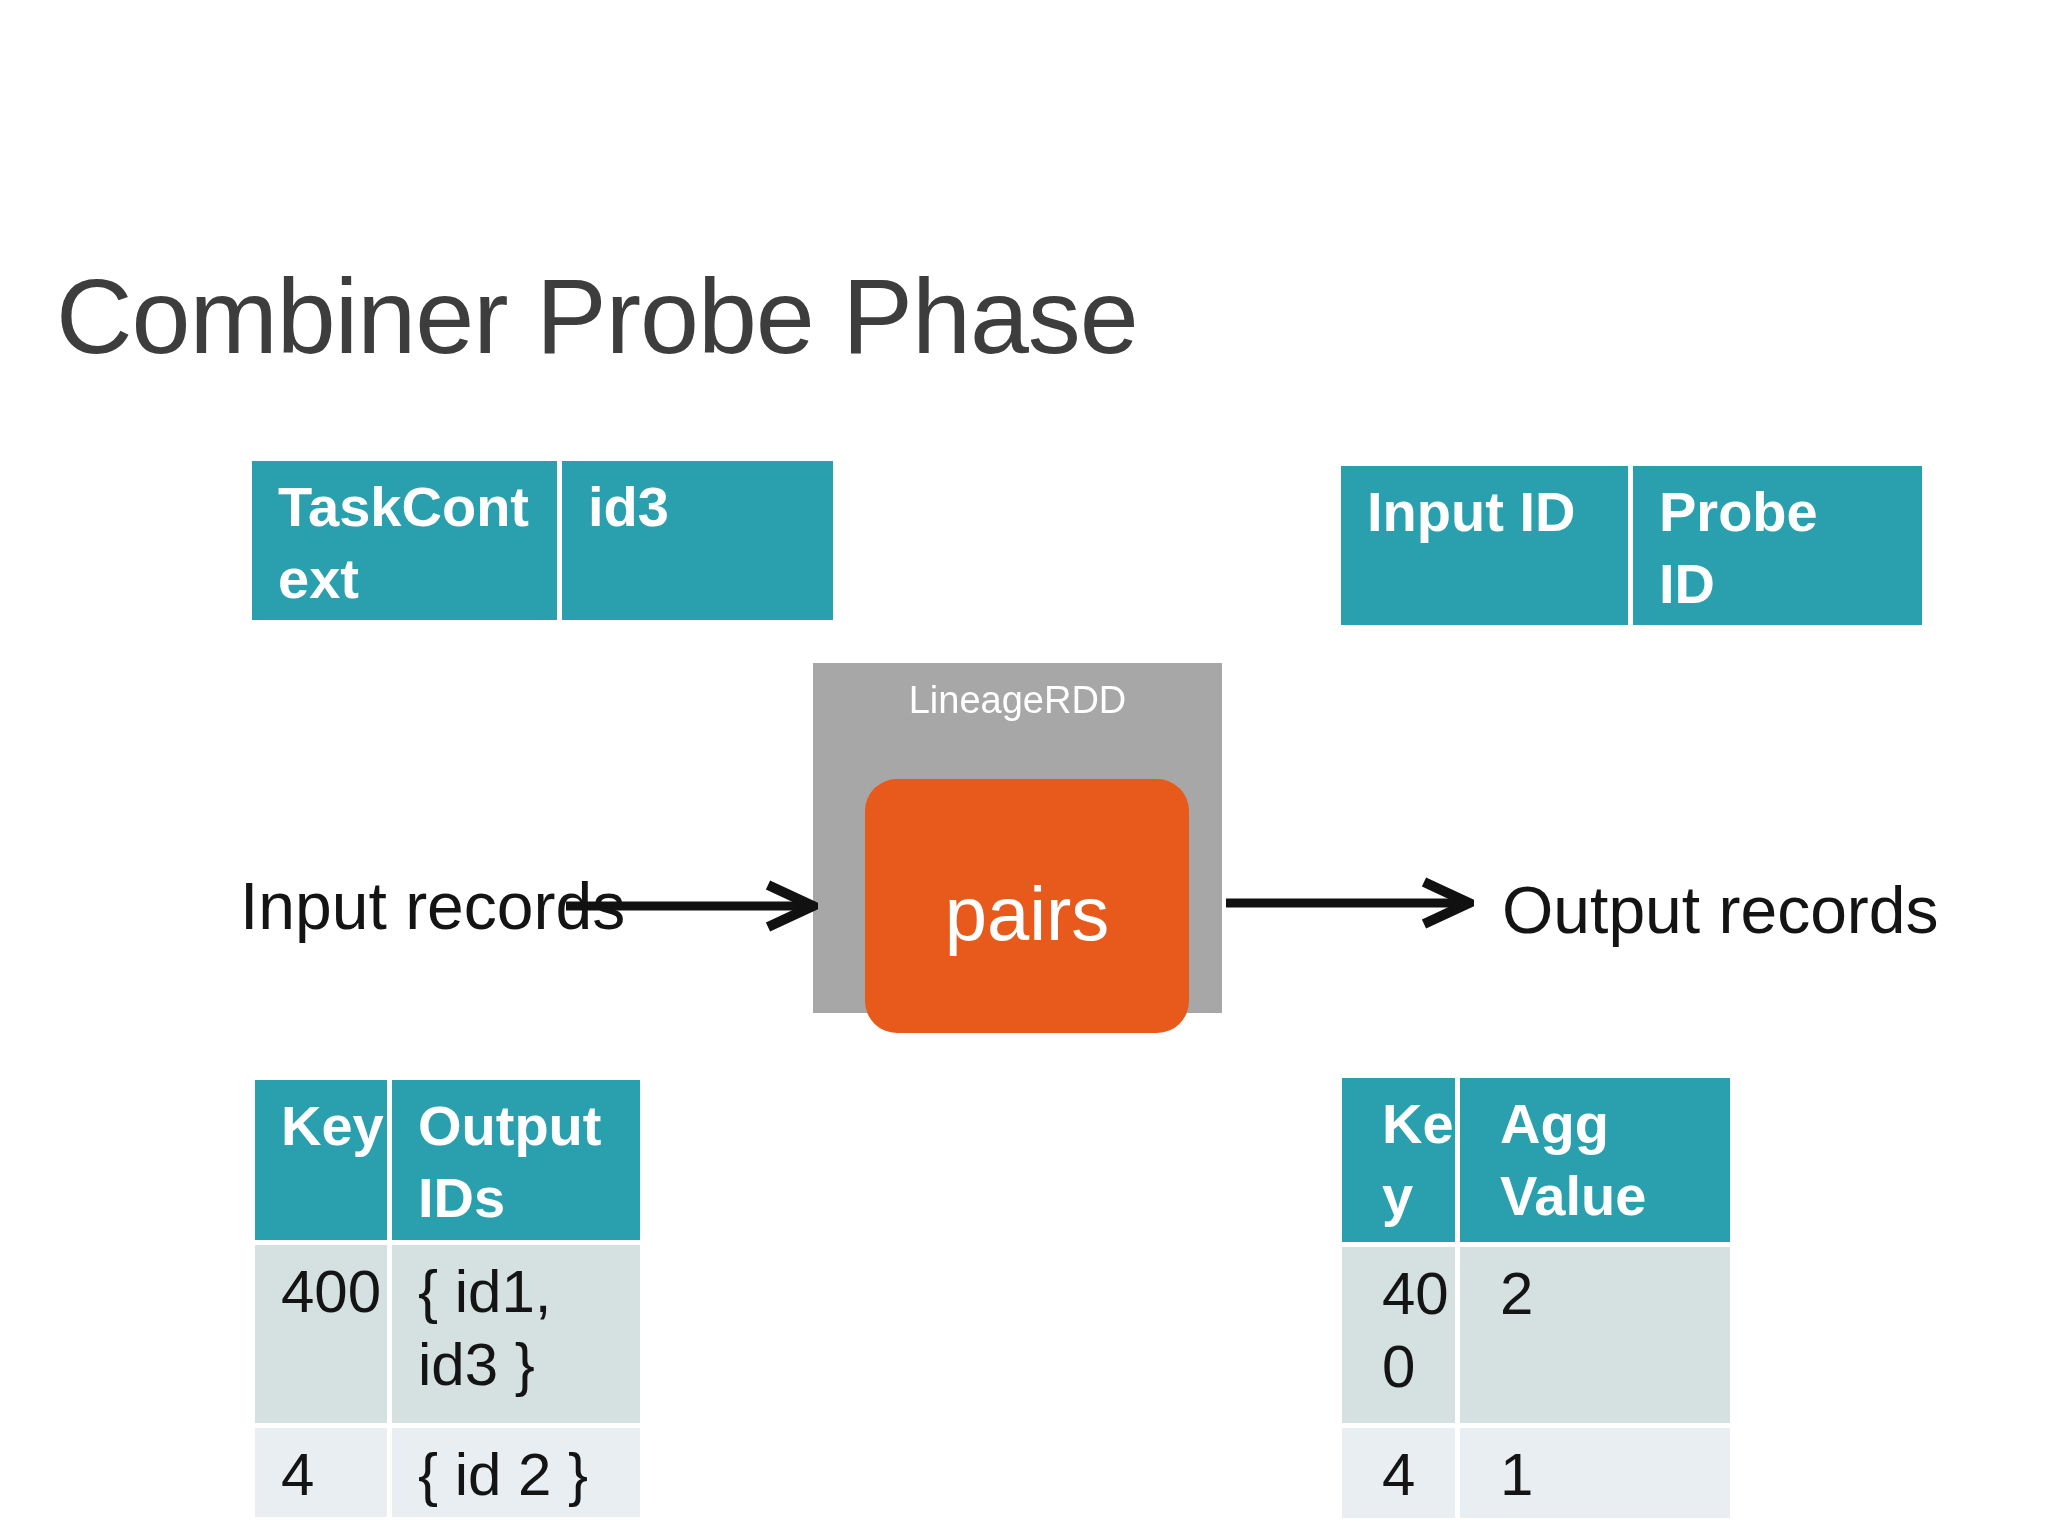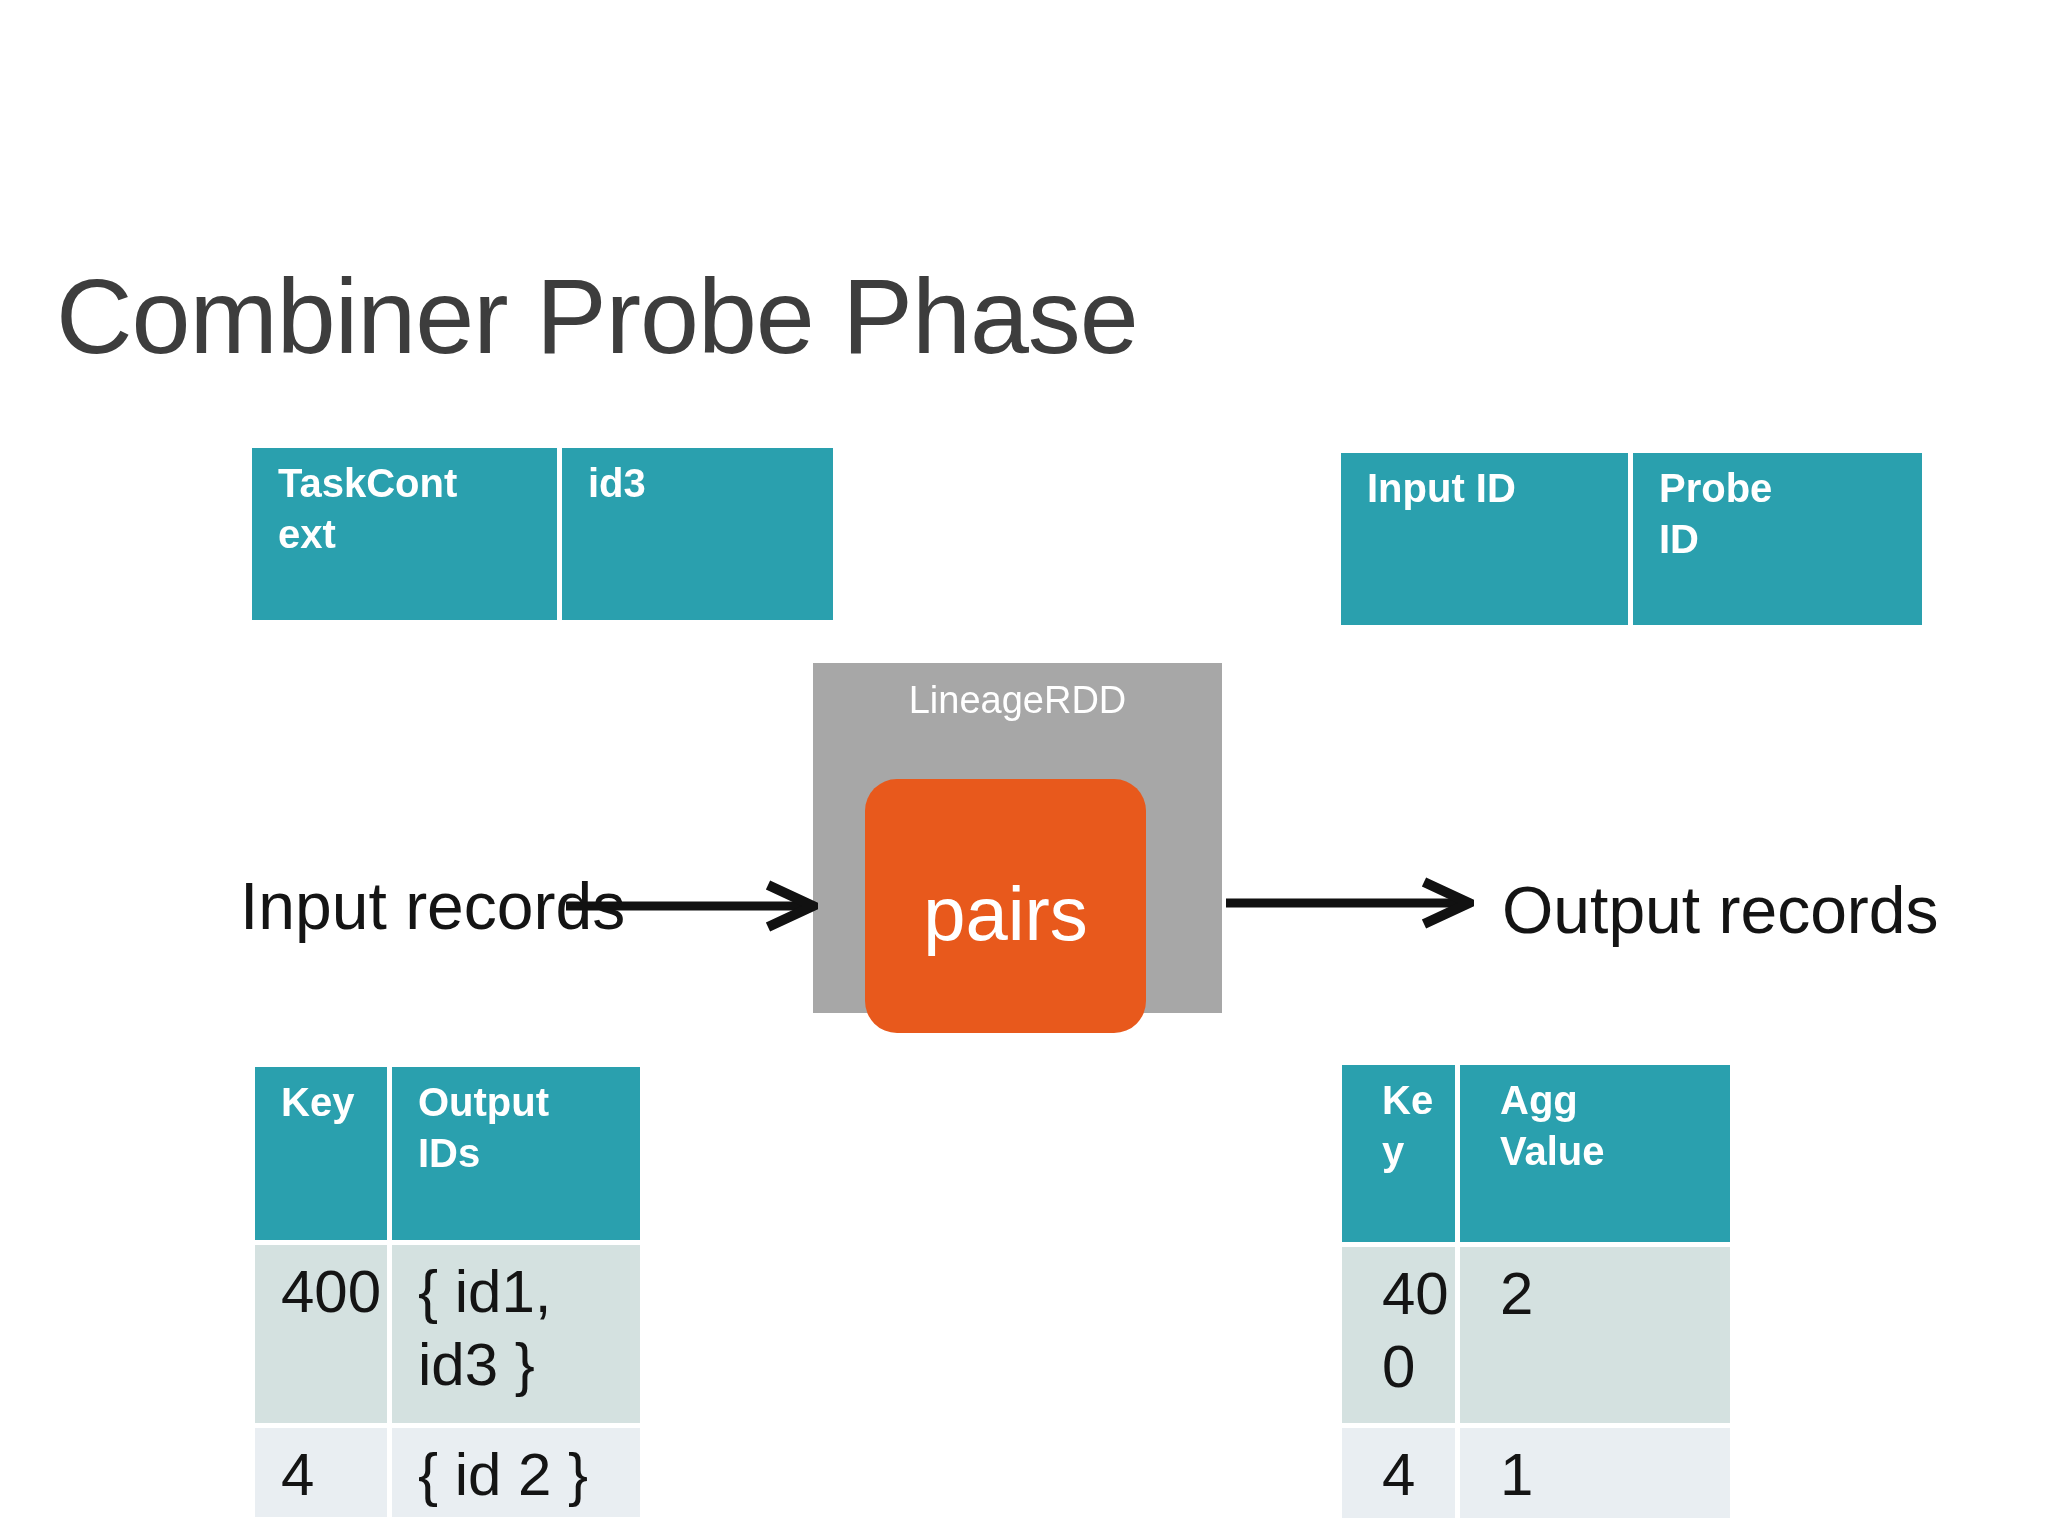--- a/index.html
+++ b/index.html
@@ -21,41 +21,41 @@
   }
   
   .tbl{position:absolute;display:grid;column-gap:5px;row-gap:5px;background:#ffffff;}
   .cell{
     white-space:pre; overflow:hidden;
     font-size:60px; line-height:1.22; color:var(--body-text);
     padding:10px 0 0 26px;
   }
   .cell.hdr{
     background:var(--teal); color:var(--white-text);
-    font-weight:bold; font-size:40px; line-height:1.28;
+    font-weight:bold; font-size:56px; line-height:1.28;margin-top:13px;
   }
   .cell.r1{background:var(--row-even);}
   .cell.r2{background:var(--row-odd);}
 
   .tbl-task{left:252px;top:448px;width:581px;grid-template-columns:305px 271px;grid-template-rows:172px;}
   .tbl-io{left:1341px;top:453px;width:581px;grid-template-columns:287px 289px;grid-template-rows:172px;}
   .tbl-kin{left:255px;top:1067px;width:385px;grid-template-columns:132px 248px;grid-template-rows:173px 178px 89px;}
   .tbl-ka{left:1342px;top:1065px;width:388px;grid-template-columns:113px 270px;grid-template-rows:177px 176px 90px;}
   .tbl-ka .cell{padding-left:40px;}
 
   .gray-box{
     position:absolute;left:813px;top:663px;width:409px;height:350px;
     background:var(--gray-box);text-align:center;
   }
   .gray-box-label{
     display:inline-block;margin-top:16px;
     font-size:38px;color:var(--white-text);white-space:pre;
   }
   .orange-box{
-    position:absolute;left:865px;top:779px;width:281px;height:254px;
+    position:absolute;left:865px;top:779px;width:324px;height:254px;
     background:var(--orange-box);border-radius:32px;
     display:flex;align-items:center;justify-content:center;
   }
   .orange-box-label{font-size:76px;color:var(--white-text);padding-top:14px;white-space:pre;}
 
   .flow-label{
     position:absolute;font-size:66px;color:var(--body-text);white-space:pre;
   }
   .flow-label.input{left:240px;top:868px;}
   .flow-label.output{left:1502px;top:872px;}

